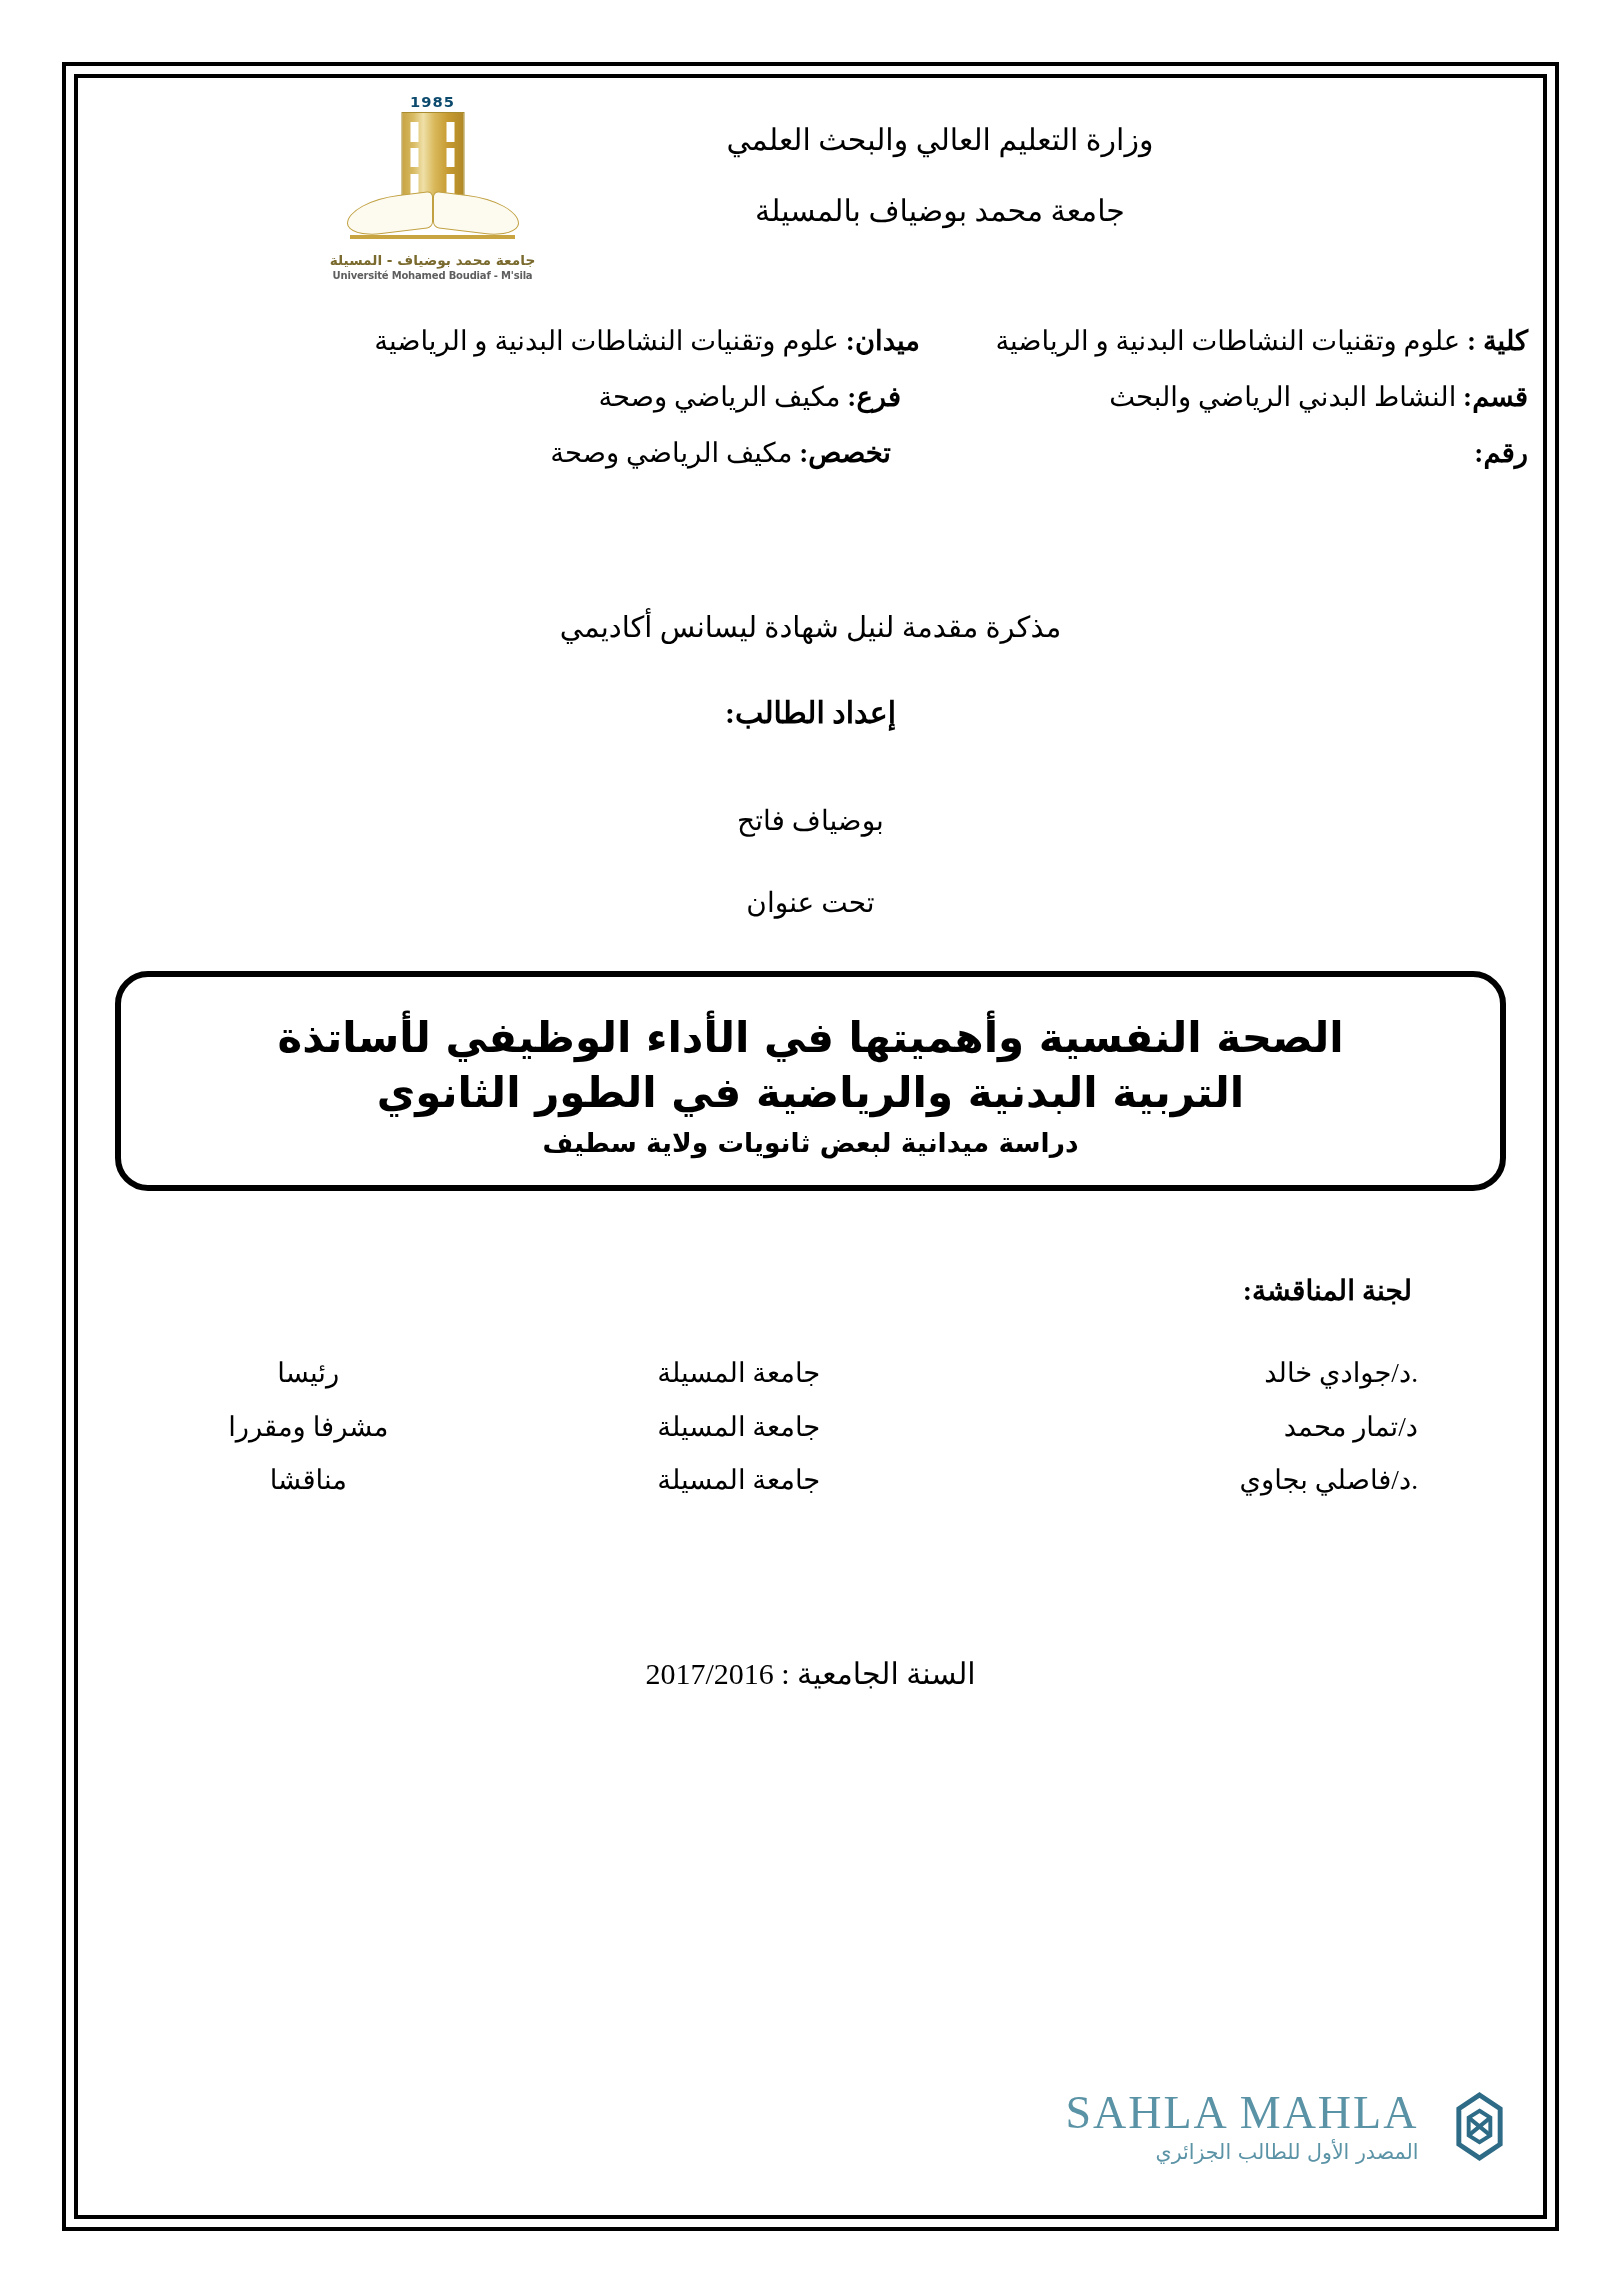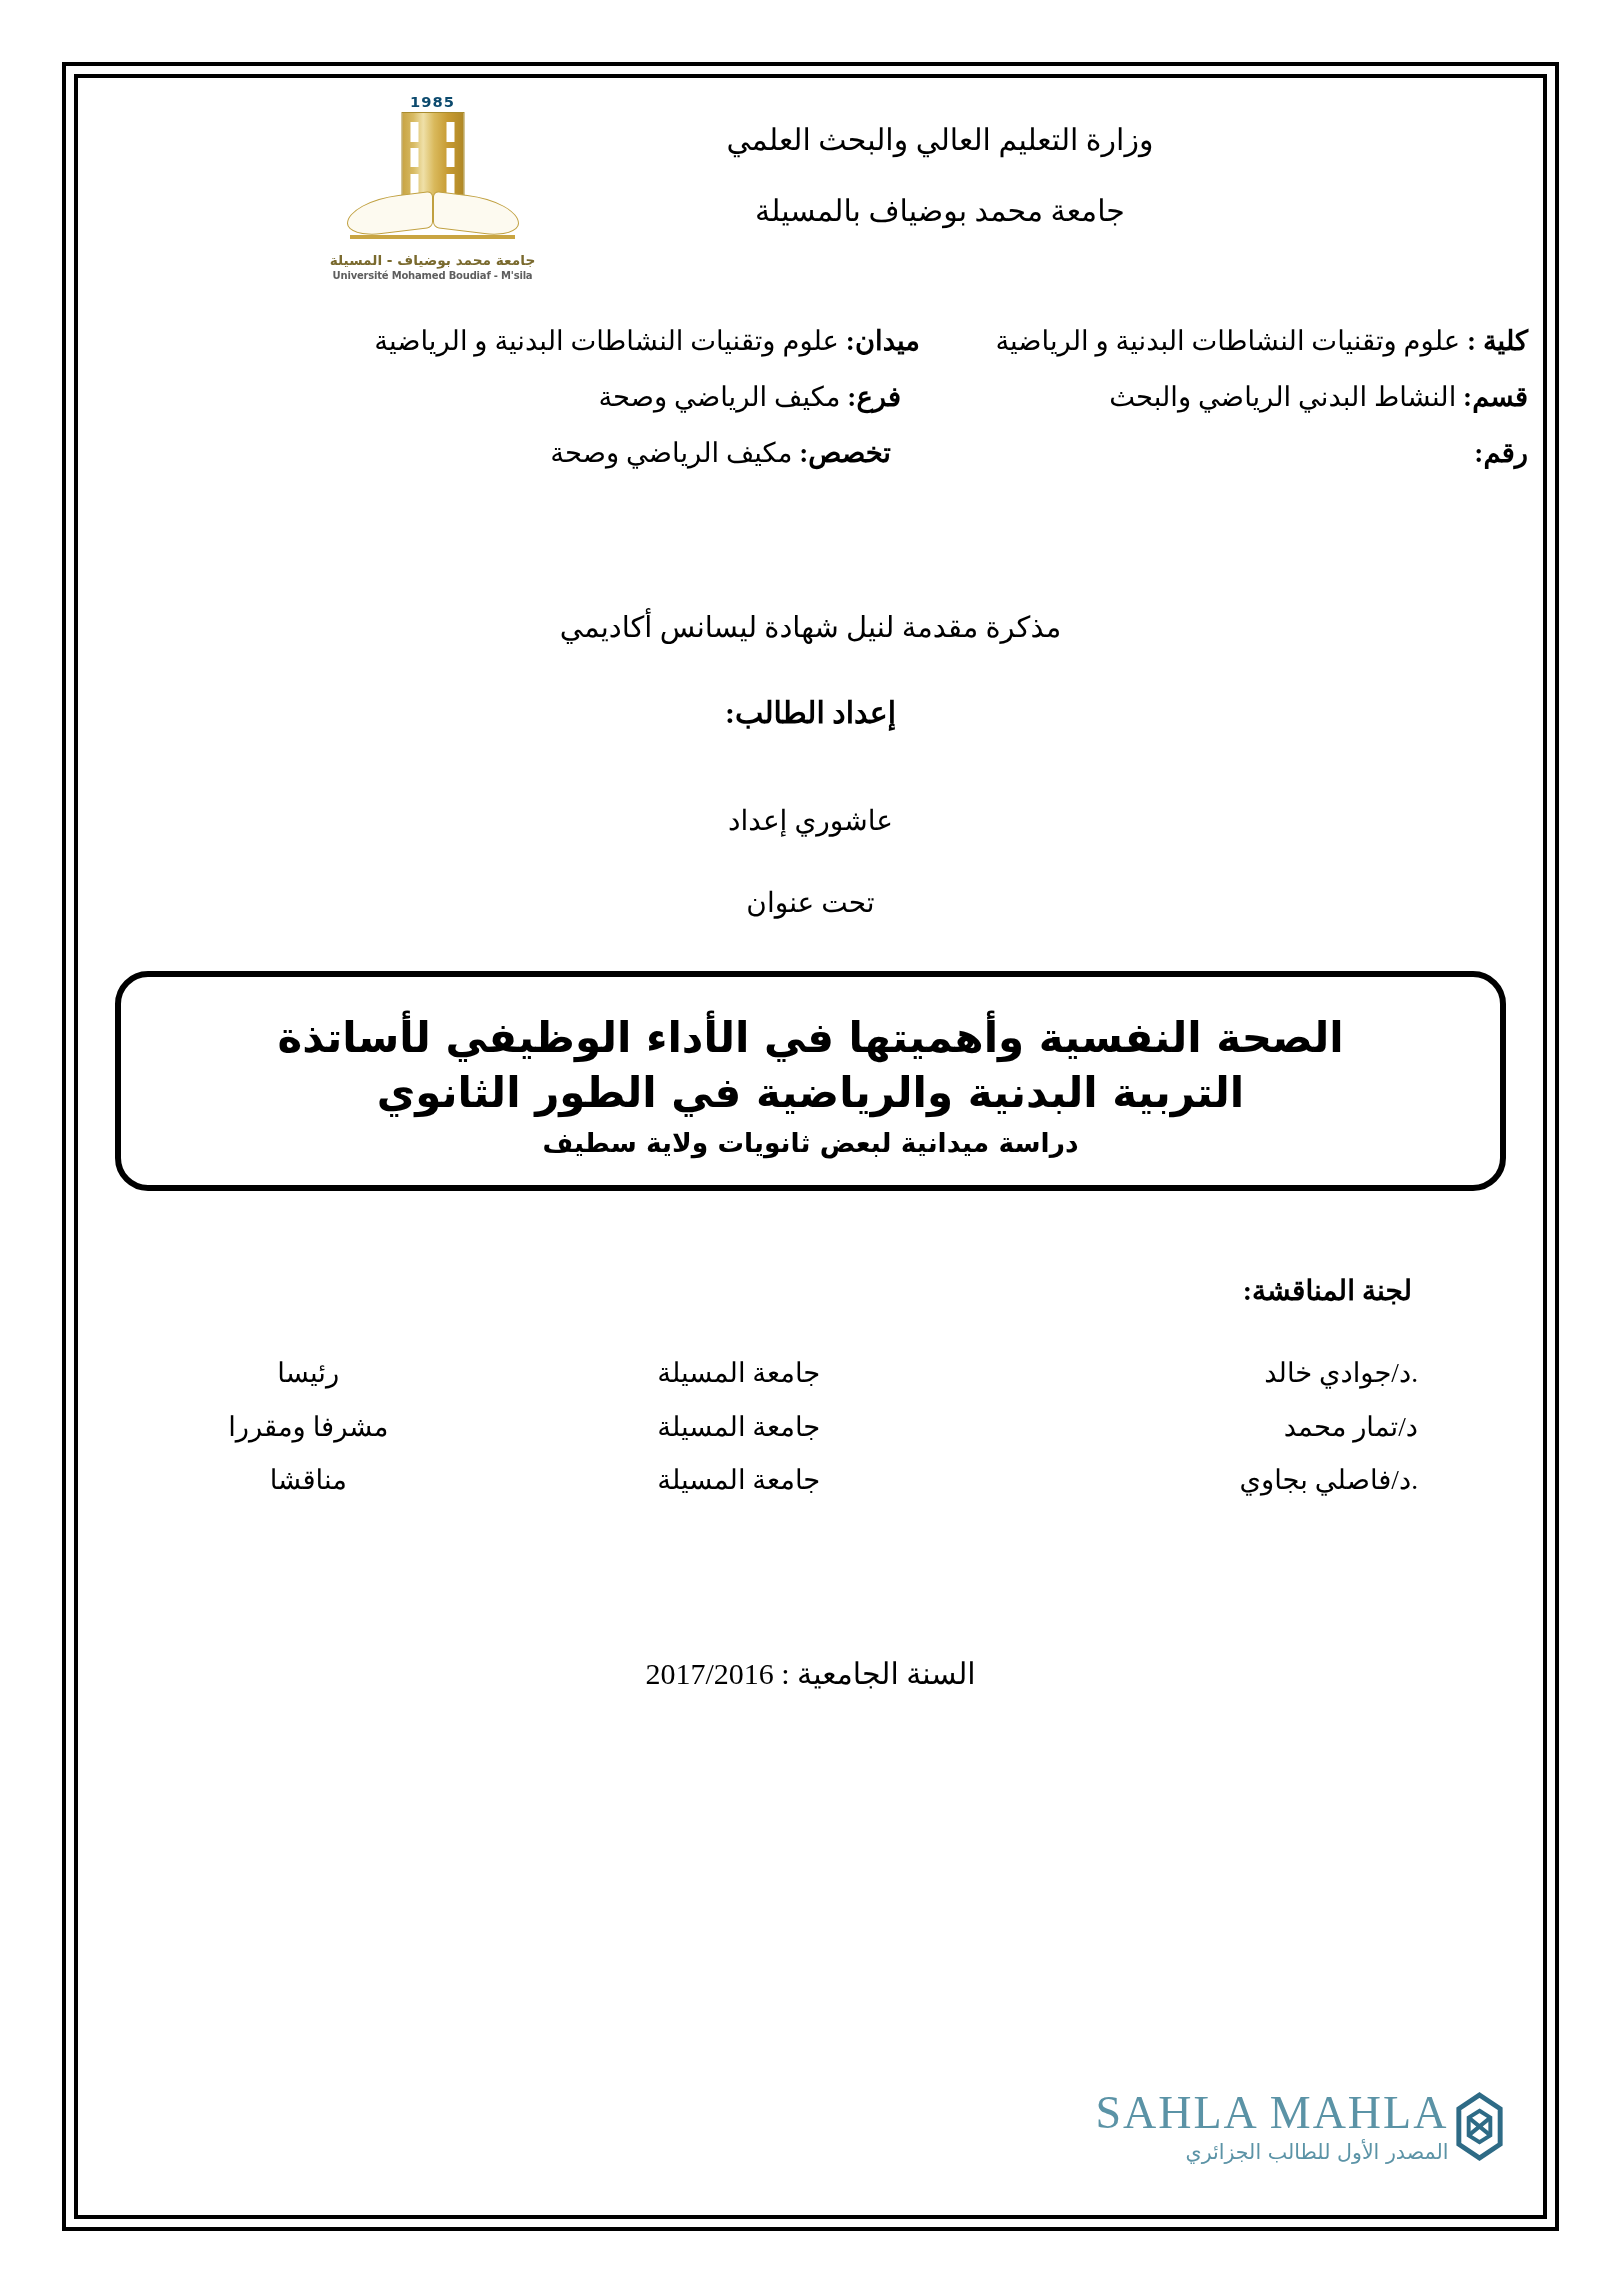--- a/index.html
+++ b/index.html
@@ -273,21 +273,21 @@
     align-items: flex-end;
     direction: ltr;
     padding-right: 17.6px;
     box-sizing: border-box;
   }
   .wm-inner {
     margin-left: auto;
     text-align: right;
     display: flex;
     align-items: center;
-    gap: 1px;
+    gap: 31px;
   }
   .wm-text { text-align: right; }
   .wm-title {
     font-family: "Liberation Serif", serif;
     font-size: 46px;
     letter-spacing: 2px;
     color: #5b93a6;
     line-height: 1;
   }
   .wm-sub {
@@ -375,21 +375,21 @@
         <div class="aff-left">
           <span class="lbl">تخصص:</span>
           <span>مكيف الرياضي وصحة</span>
         </div>
       </div>
     </div>
 
     <div class="submission">
       <div class="sub-line-1">مذكرة مقدمة لنيل شهادة ليسانس أكاديمي</div>
       <div class="sub-line-2">إعداد الطالب:</div>
-      <div class="sub-line-3">عاشوري إعداد</div>
+      <div class="sub-line-3">بوضياف فاتح</div>
       <div class="sub-line-4">تحت عنوان</div>
     </div>
 
     <div class="title-box">
       <div class="title-line">الصحة النفسية وأهميتها في الأداء الوظيفي لأساتذة</div>
       <div class="title-line">التربية البدنية والرياضية في الطور الثانوي</div>
       <div class="title-sub">دراسة ميدانية لبعض ثانويات ولاية سطيف</div>
     </div>
 
     <div class="jury">

